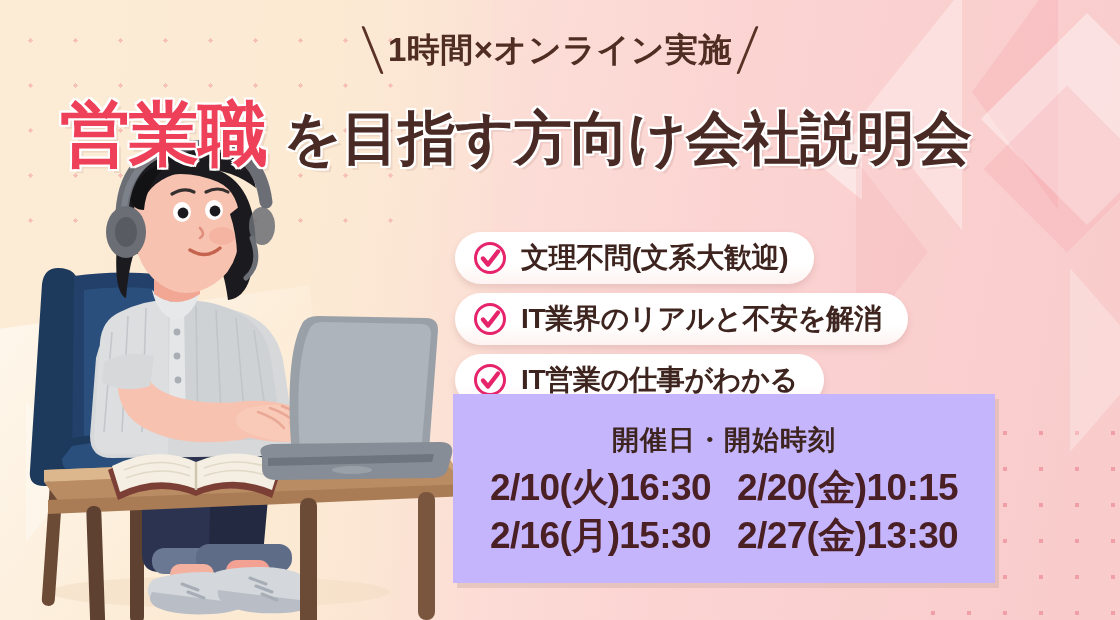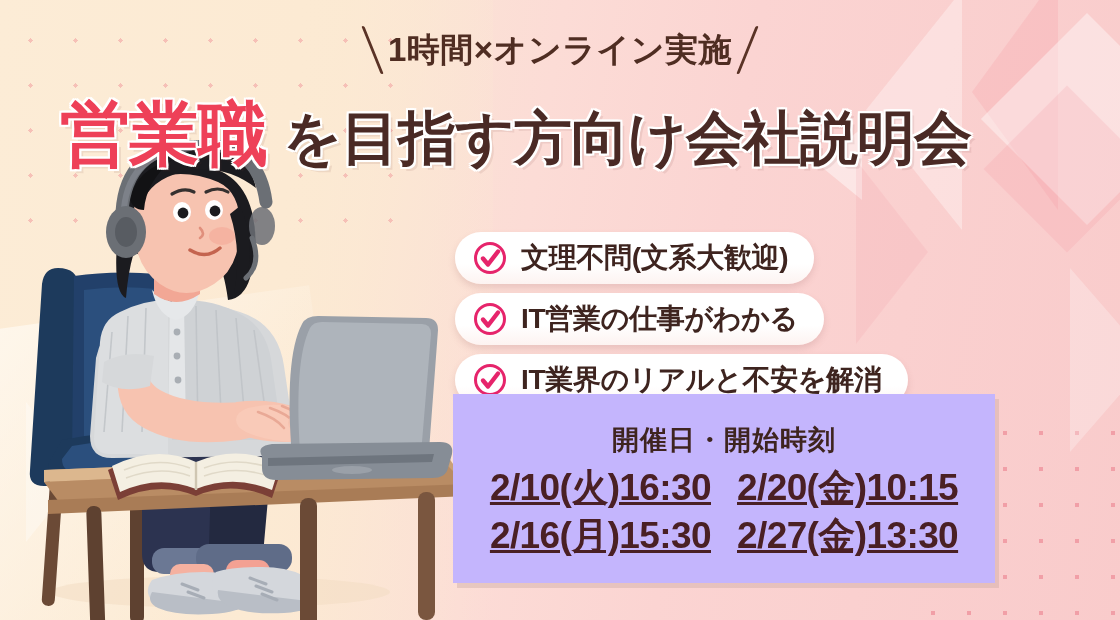--- a/index.html
+++ b/index.html
@@ -210,21 +210,20 @@
     font-size:27px; font-weight:bold;
     color:#3e241f; letter-spacing:1px;
     margin-bottom:6px;
   }
   .schedule .sch-row {
     display:flex; gap:26px;
     font-size:37px; font-weight:bold;
     color:#4a2024;
     letter-spacing:-.6px;
     line-height:1.28;
-    text-decoration:underline;
   }
   .schedule .sch-cell { white-space:nowrap; }
 </style>
 </head>
 <body>
 
 <div class="banner">
 
   <div class="bg-base"></div>
   <div class="bg-cream-left"></div>
@@ -386,29 +385,29 @@
         <path d="M10 17.5 l5 6 l10 -13" stroke="#e6246b" stroke-width="4.4" fill="none" stroke-linecap="round" stroke-linejoin="round"></path>
       </svg>
       <span class="lbl">文理不問(文系大歓迎)</span>
     </div>
 
     <div class="pill">
       <svg class="chk" viewBox="0 0 34 34">
         <circle cx="17" cy="17" r="14.5" fill="#ffffff" stroke="#e6246b" stroke-width="3"></circle>
         <path d="M10 17.5 l5 6 l10 -13" stroke="#e6246b" stroke-width="4.4" fill="none" stroke-linecap="round" stroke-linejoin="round"></path>
       </svg>
-      <span class="lbl">IT営業の仕事がわかる</span>
+      <span class="lbl">IT業界のリアルと不安を解消</span>
     </div>
 
     <div class="pill">
       <svg class="chk" viewBox="0 0 34 34">
         <circle cx="17" cy="17" r="14.5" fill="#ffffff" stroke="#e6246b" stroke-width="3"></circle>
         <path d="M10 17.5 l5 6 l10 -13" stroke="#e6246b" stroke-width="4.4" fill="none" stroke-linecap="round" stroke-linejoin="round"></path>
       </svg>
-      <span class="lbl">IT業界のリアルと不安を解消</span>
+      <span class="lbl">IT営業の仕事がわかる</span>
     </div>
 
   </div>
 
   <div class="schedule">
     <div class="sch-title">開催日・開始時刻</div>
     <div class="sch-row">
       <span class="sch-cell">2/10(火)16:30</span>
       <span class="sch-cell">2/20(金)10:15</span>
     </div>

